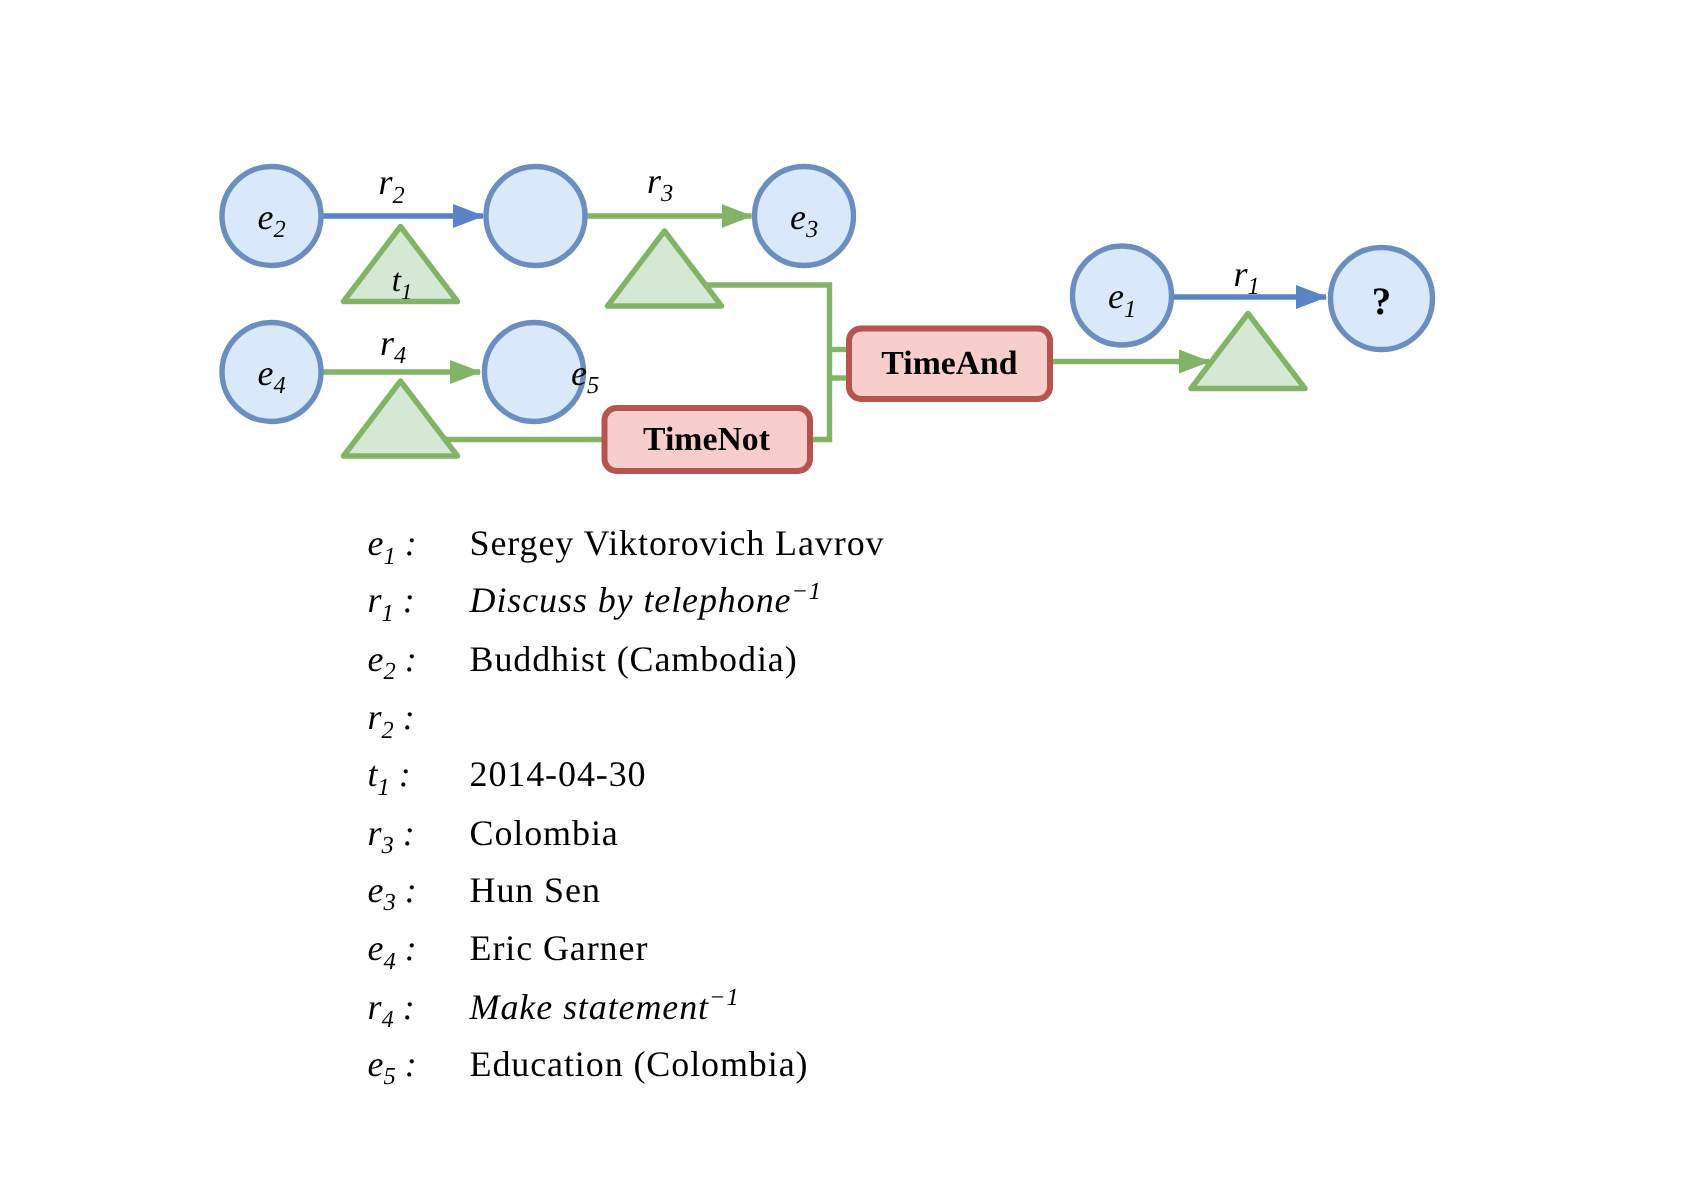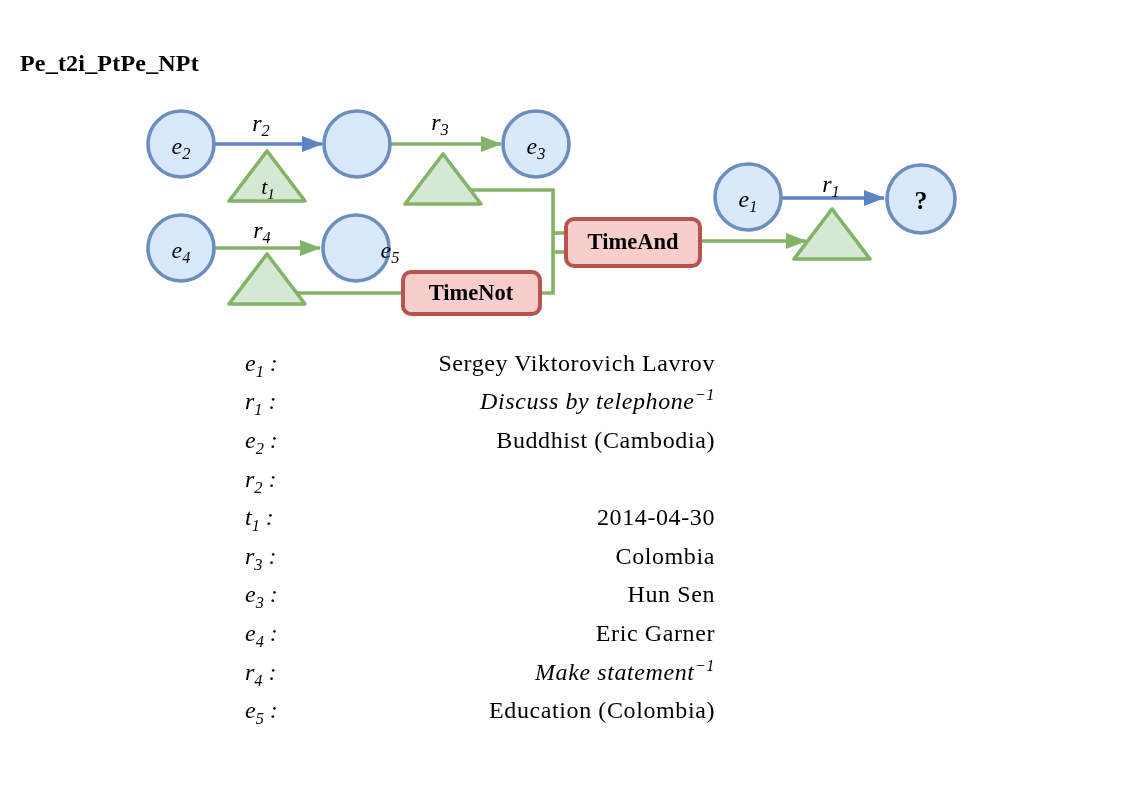--- a/index.html
+++ b/index.html
@@ -27,29 +27,28 @@
   .oplabel{font-weight:bold;font-size:22.5px;}
   .qmark{font-weight:bold;font-size:26px;}
 
   sub{font-size:.68em;line-height:0;}
   sup{font-size:.68em;line-height:0;}
 
   
   .legend{position:absolute;left:245px;top:344px;}
   .legend-row{display:flex;align-items:center;height:38.6px;font-size:24px;}
   .legend-key{width:58px;font-style:italic;flex:none;font-family:Liberation Serif, serif;}
-  .legend-value{width:402px;margin-left:10px;text-align:right;white-space:nowrap;letter-spacing:.6px;flex:none;}
+  .legend-value{width:402px;margin-left:10px;text-align:left;white-space:nowrap;letter-spacing:.6px;flex:none;}
   .legend-value.italic{font-style:italic;}
 </style>
 </head>
 <body>
 
 <div class="page">
 
-  <div class="query-name">Pe_t2i_PtPe_NPt</div>
 
   <svg width="1121" height="789" viewBox="0 0 1121 789">
     <defs>
       <marker id="arrow-blue" viewBox="0 0 21 16" refX="20" refY="8" markerWidth="21" markerHeight="16" orient="auto" markerUnits="userSpaceOnUse">
         <path d="M0,0 L21,8 L0,16 Z" class="mk-blue"></path>
       </marker>
       <marker id="arrow-green" viewBox="0 0 21 16" refX="20" refY="8" markerWidth="21" markerHeight="16" orient="auto" markerUnits="userSpaceOnUse">
         <path d="M0,0 L21,8 L0,16 Z" class="mk-green"></path>
       </marker>
     </defs>

